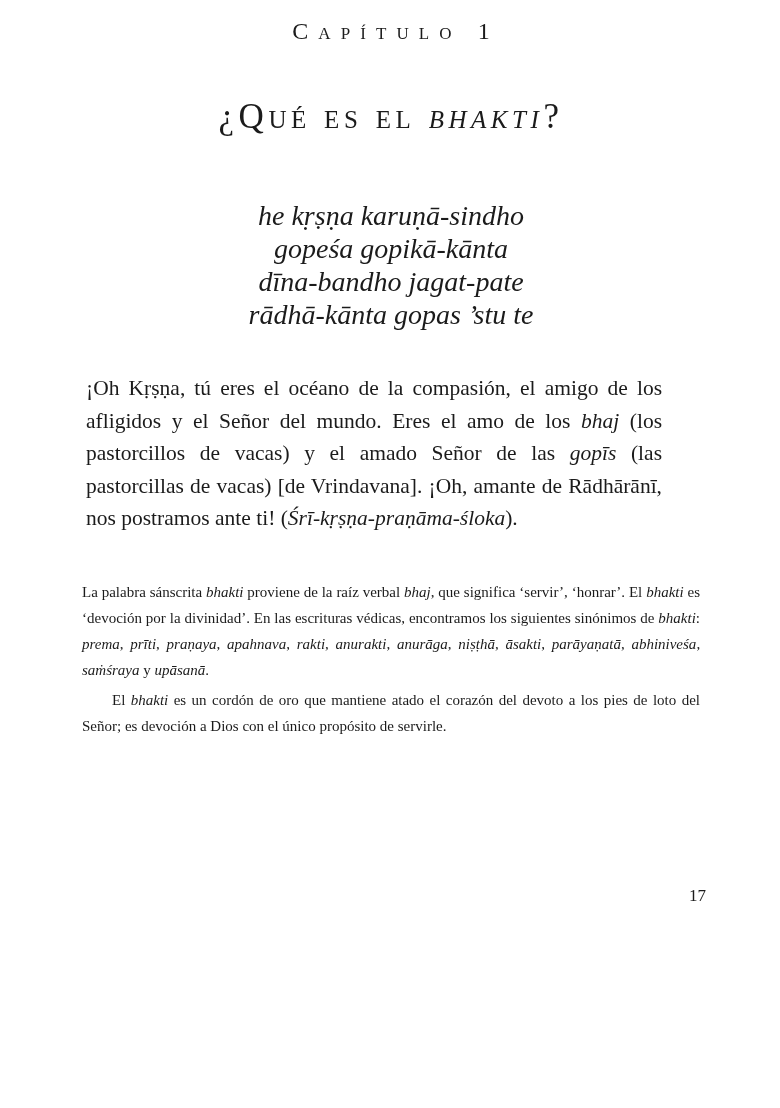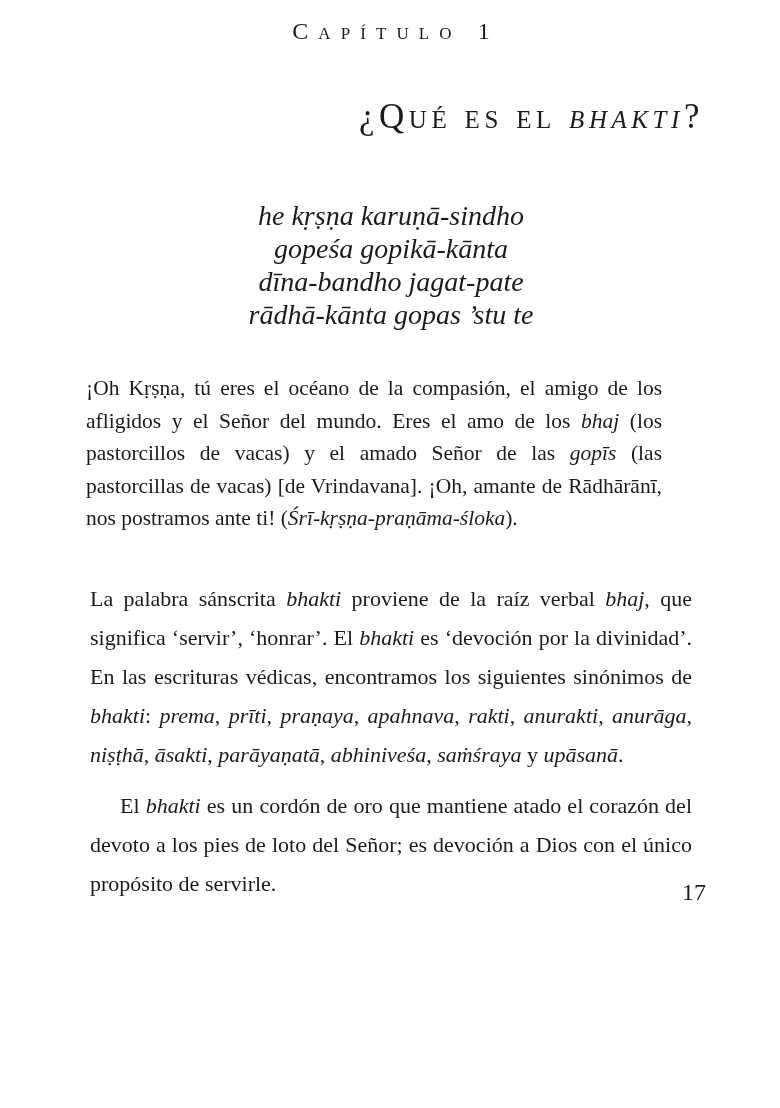--- a/index.html
+++ b/index.html
@@ -20,21 +20,21 @@
   }
   .chapter {
     text-align: center;
     font-variant: small-caps;
     font-size: 24px;
     letter-spacing: 0.42em;
     margin-top: 2px;
     margin-left: 0.42em; 
   }
   .title {
-    text-align: right;
+    text-align: center;
     font-variant: small-caps;
     font-weight: normal;
     font-size: 35px;
     letter-spacing: 0.13em;
     margin: 52px 0 0 0;
   }
   .verse {
     margin-top: 62px;
     text-align: center;
     font-style: italic;
@@ -43,36 +43,36 @@
   }
   .quote {
     margin: 41px 0 0 0;
     padding-left: 8px;
     padding-right: 42px;
     font-size: 21.5px;
     line-height: 32.5px;
     text-align: justify;
   }
   .body {
-    margin: 12px;
-    font-size: 22px;
-    line-height: 39px;
+    margin: 4px;
+    font-size: 15px;
+    line-height: 26px;
     text-align: justify;
   }
   .body.first {
     margin-top: 44px;
   }
   .body.indent {
     text-indent: 30px;
   }
   .pagenum {
     position: absolute;
     right: 74px;
     bottom: 18px;
-    font-size: 24px;
+    font-size: 17px;
   }
   i { font-style: italic; }
 </style>
 </head>
 <body>
 
 <div class="page">
 
   <div class="chapter">Capítulo 1</div>
 

